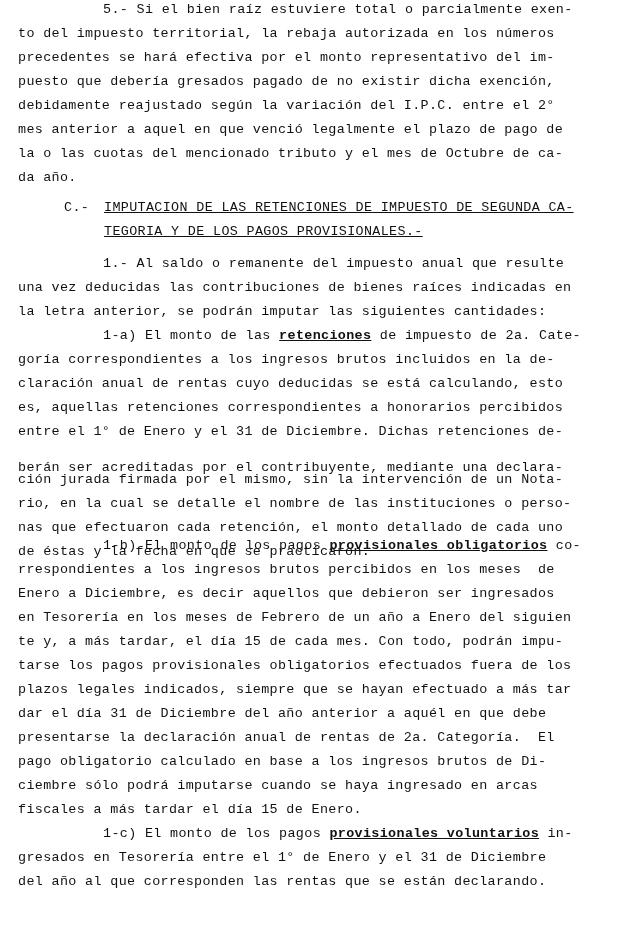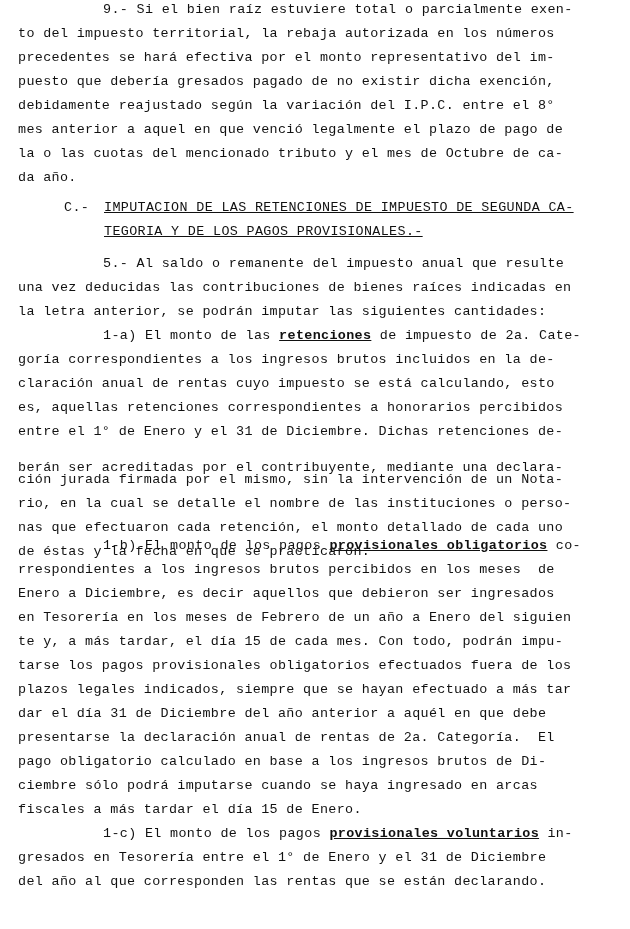--- a/index.html
+++ b/index.html
@@ -9,40 +9,40 @@
   .ind { left:103px; }
   .hd-num { position:absolute; left:64px; font-size:13.4px; white-space:pre; letter-spacing:0.35px; }
   .hd { position:absolute; left:104px; font-size:13.4px; white-space:pre; letter-spacing:0.35px; text-decoration:underline;text-align:right; }
   .u { text-decoration:underline;font-weight:bold; }
 </style>
 </head>
 <body>
 
 <div>
 
-  <div class="line ind" style="top:2px">9.- Si el bien raíz estuviere total o parcialmente exen-</div>
+  <div class="line ind" style="top:2px">5.- Si el bien raíz estuviere total o parcialmente exen-</div>
   <div class="line" style="top:26px">to del impuesto territorial, la rebaja autorizada en los números</div>
   <div class="line" style="top:50px">precedentes se hará efectiva por el monto representativo del im-</div>
   <div class="line" style="top:74px">puesto que debería gresados pagado de no existir dicha exención,</div>
-  <div class="line" style="top:98px">debidamente reajustado según la variación del I.P.C. entre el 8°</div>
+  <div class="line" style="top:98px">debidamente reajustado según la variación del I.P.C. entre el 2°</div>
   <div class="line" style="top:122px">mes anterior a aquel en que venció legalmente el plazo de pago de</div>
   <div class="line" style="top:146px">la o las cuotas del mencionado tributo y el mes de Octubre de ca-</div>
   <div class="line" style="top:170px">da año.</div>
 
   <div class="hd-num" style="top:200px">C.-</div>
   <div class="hd" style="top:200px">IMPUTACION DE LAS RETENCIONES DE IMPUESTO DE SEGUNDA CA-</div>
   <div class="hd" style="top:224px">TEGORIA Y DE LOS PAGOS PROVISIONALES.-</div>
 
-  <div class="line ind" style="top:256px">5.- Al saldo o remanente del impuesto anual que resulte</div>
+  <div class="line ind" style="top:256px">1.- Al saldo o remanente del impuesto anual que resulte</div>
   <div class="line" style="top:280px">una vez deducidas las contribuciones de bienes raíces indicadas en</div>
   <div class="line" style="top:304px">la letra anterior, se podrán imputar las siguientes cantidades:</div>
 
   <div class="line ind" style="top:328px"><span>1-a) El monto de las </span><span class="u">retenciones</span><span> de impuesto de 2a. Cate-</span></div>
   <div class="line" style="top:352px">goría correspondientes a los ingresos brutos incluidos en la de-</div>
-  <div class="line" style="top:376px">claración anual de rentas cuyo impuesto se está calculando, esto</div>
+  <div class="line" style="top:376px">claración anual de rentas cuyo deducidas se está calculando, esto</div>
   <div class="line" style="top:400px">es, aquellas retenciones correspondientes a honorarios percibidos</div>
   <div class="line" style="top:424px">entre el 1° de Enero y el 31 de Diciembre. Dichas retenciones de-</div>
   <div class="line" style="top:460px">berán ser acreditadas por el contribuyente, mediante una declara-</div>
   <div class="line" style="top:472px">ción jurada firmada por el mismo, sin la intervención de un Nota-</div>
   <div class="line" style="top:496px">rio, en la cual se detalle el nombre de las instituciones o perso-</div>
   <div class="line" style="top:520px">nas que efectuaron cada retención, el monto detallado de cada uno</div>
   <div class="line" style="top:544px">de éstas y la fecha en que se practicaron.</div>
 
   <div class="line ind" style="top:538px"><span>1-b) El monto de los pagos </span><span class="u">provisionales obligatorios</span><span> co-</span></div>
   <div class="line" style="top:562px">rrespondientes a los ingresos brutos percibidos en los meses  de</div>

